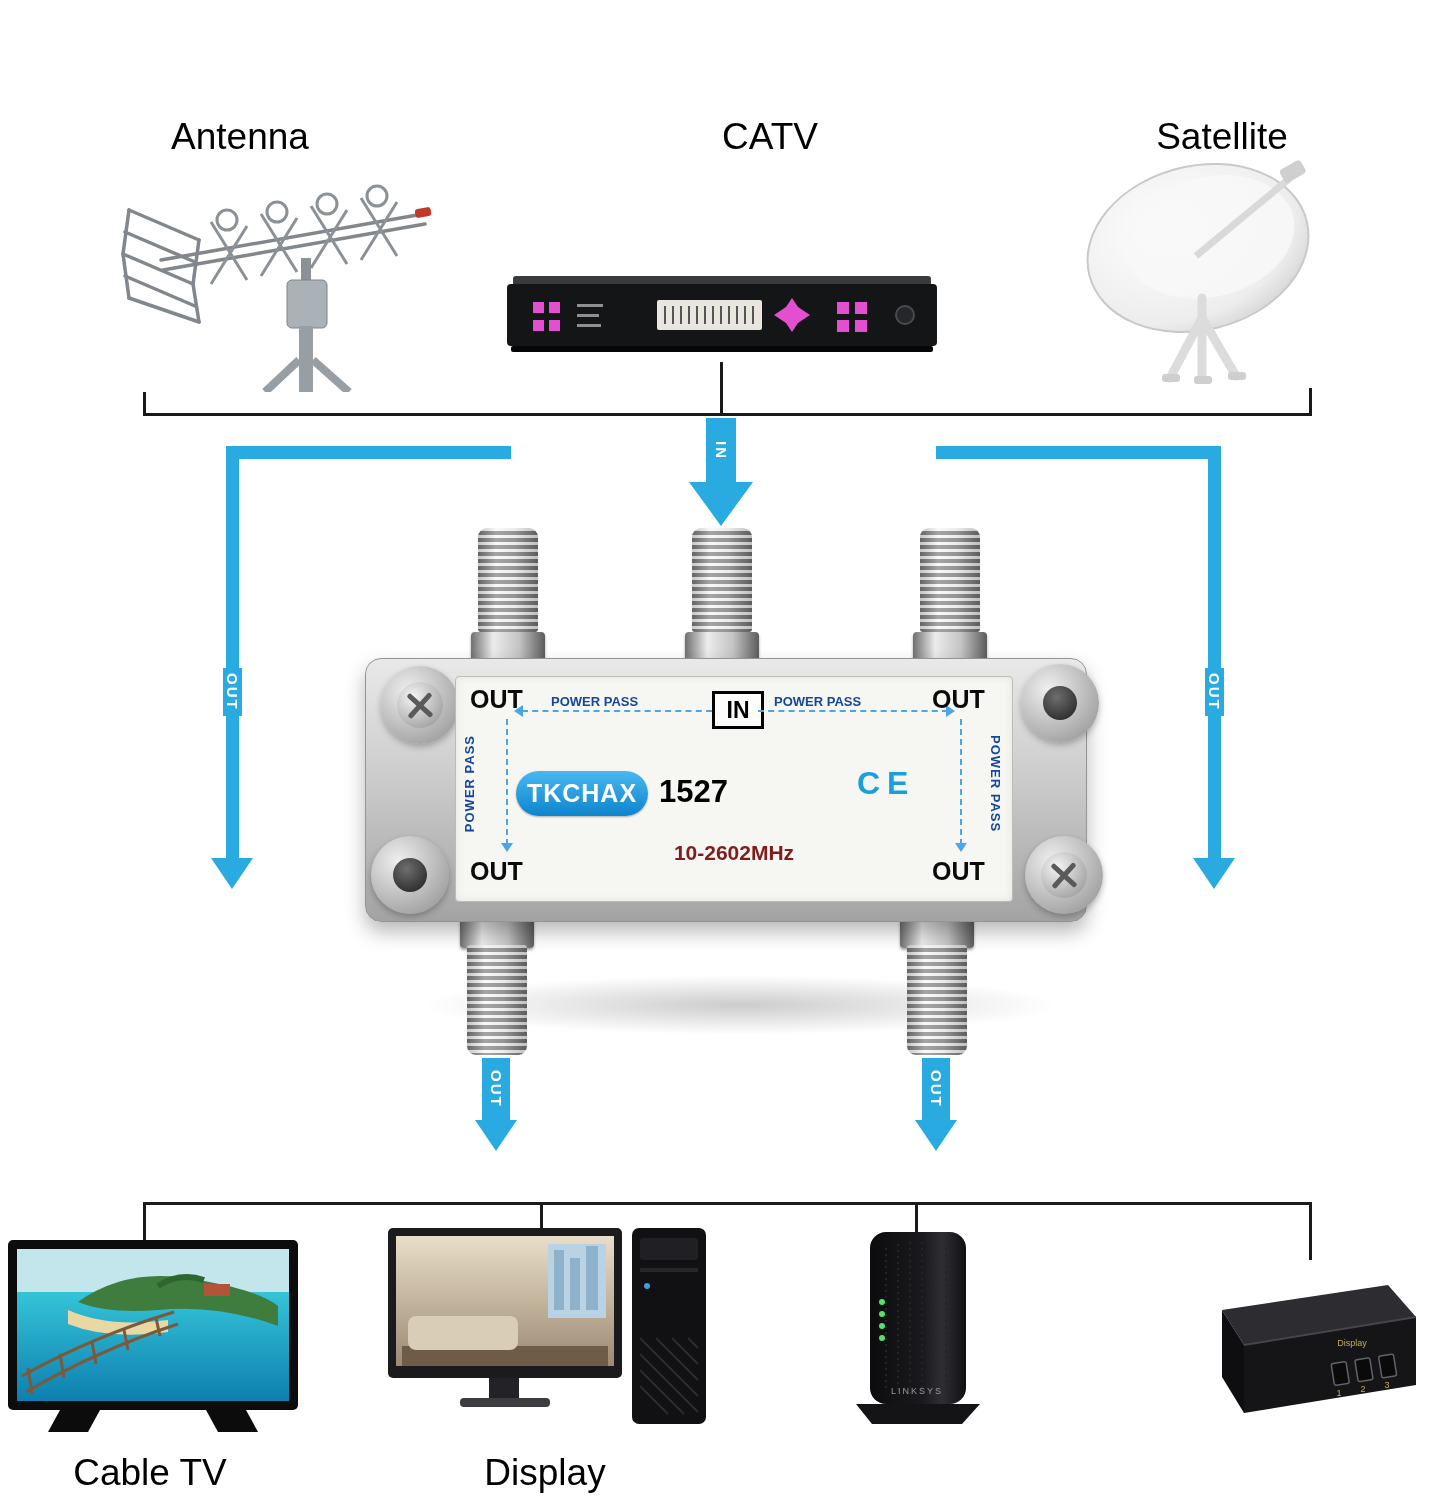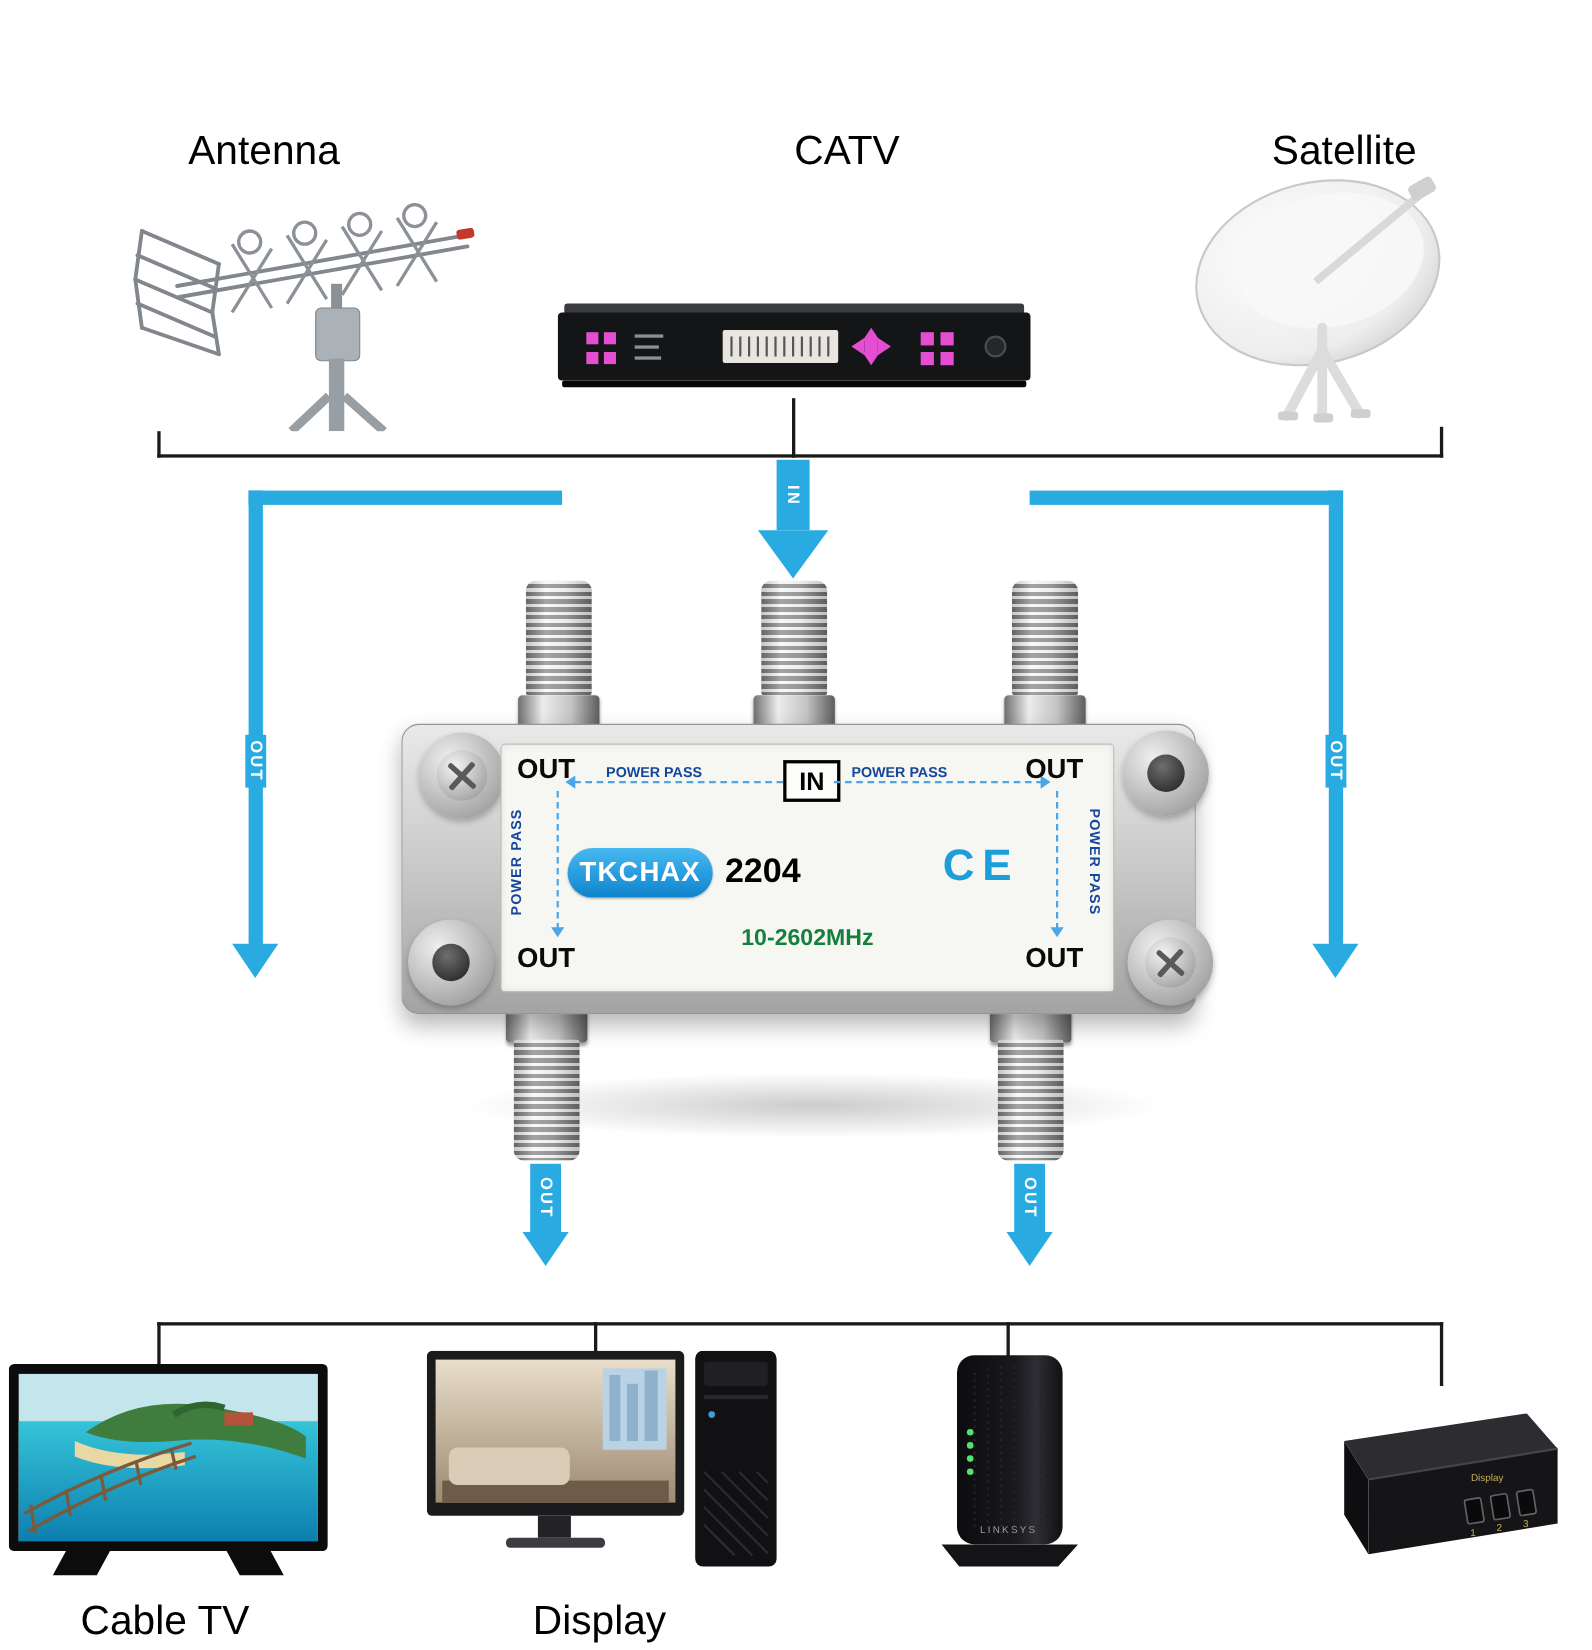--- a/index.html
+++ b/index.html
@@ -82,23 +82,23 @@
   .mini-arrow{position:absolute;width:0;height:0;}
   .mini-arrow.left{border-top:6px solid transparent;border-bottom:6px solid transparent;border-right:9px solid #4aa6e8;}
   .mini-arrow.right{border-top:6px solid transparent;border-bottom:6px solid transparent;border-left:9px solid #4aa6e8;}
   .mini-arrow.down{border-left:6px solid transparent;border-right:6px solid transparent;border-top:9px solid #4aa6e8;}
   .brand-pill{
     position:absolute;left:60px;top:94px;width:132px;height:45px;border-radius:23px;
     background:linear-gradient(180deg,#47b8f0,#0e84cd);display:flex;align-items:center;justify-content:center;
     color:#fff;font-size:25px;font-weight:bold;letter-spacing:1px;box-shadow:0 1px 2px rgba(0,0,0,.3);
   }
   .model-num{position:absolute;left:203px;top:97px;font-size:31px;font-weight:bold;color:#000;}
-  .ce-mark{position:absolute;left:401px;top:88px;font-size:40px;font-weight:bold;letter-spacing:7px;color:#1a9fdb;}
+  .ce-mark{position:absolute;left:401px;top:88px;font-size:32px;font-weight:bold;letter-spacing:7px;color:#1a9fdb;}
   .panel-name{position:absolute;left:0;top:132px;width:100%;text-align:center;font-size:27px;font-weight:bold;color:#000;}
-  .panel-freq{position:absolute;left:0;top:164px;width:100%;text-align:center;font-size:21px;font-weight:bold;color:#15803d;}
+  .panel-freq{position:absolute;left:0;top:164px;width:100%;text-align:center;font-size:21px;font-weight:bold;color:#7f1d1d;}
   
   .tiny-text{position:absolute;color:#9a9a9a;font-size:9px;letter-spacing:2px;text-align:center;}
   .stb-text{position:absolute;color:#c4ad5a;font-size:9px;text-align:center;}
   svg{display:block;}
 </style>
 </head>
 <body>
 
 <div class="canvas">
 
@@ -265,21 +265,21 @@
 
       <div class="dash-v" style="left:50px;top:42px;height:126px;"></div>
       <div class="mini-arrow down" style="left:45px;top:166px;"></div>
       <div class="dash-v" style="left:504px;top:42px;height:126px;"></div>
       <div class="mini-arrow down" style="left:499px;top:166px;"></div>
 
       <div class="panel-pp vert up" style="left:6px;top:58px;">POWER PASS</div>
       <div class="panel-pp vert" style="left:532px;top:58px;">POWER PASS</div>
 
       <div class="brand-pill">TKCHAX</div>
-      <div class="model-num">2204</div>
+      <div class="model-num">1527</div>
       <div class="ce-mark">CE</div>
       <div class="panel-freq">10-2602MHz</div>
 
       <div class="panel-out" style="left:14px;top:180px;">OUT</div>
       <div class="panel-out" style="left:476px;top:180px;">OUT</div>
     </div>
 
     <div class="fconn bottom" style="left:102px;top:388px;height:139px;">
       <div class="nut"></div>
         <div class="threads"></div>

